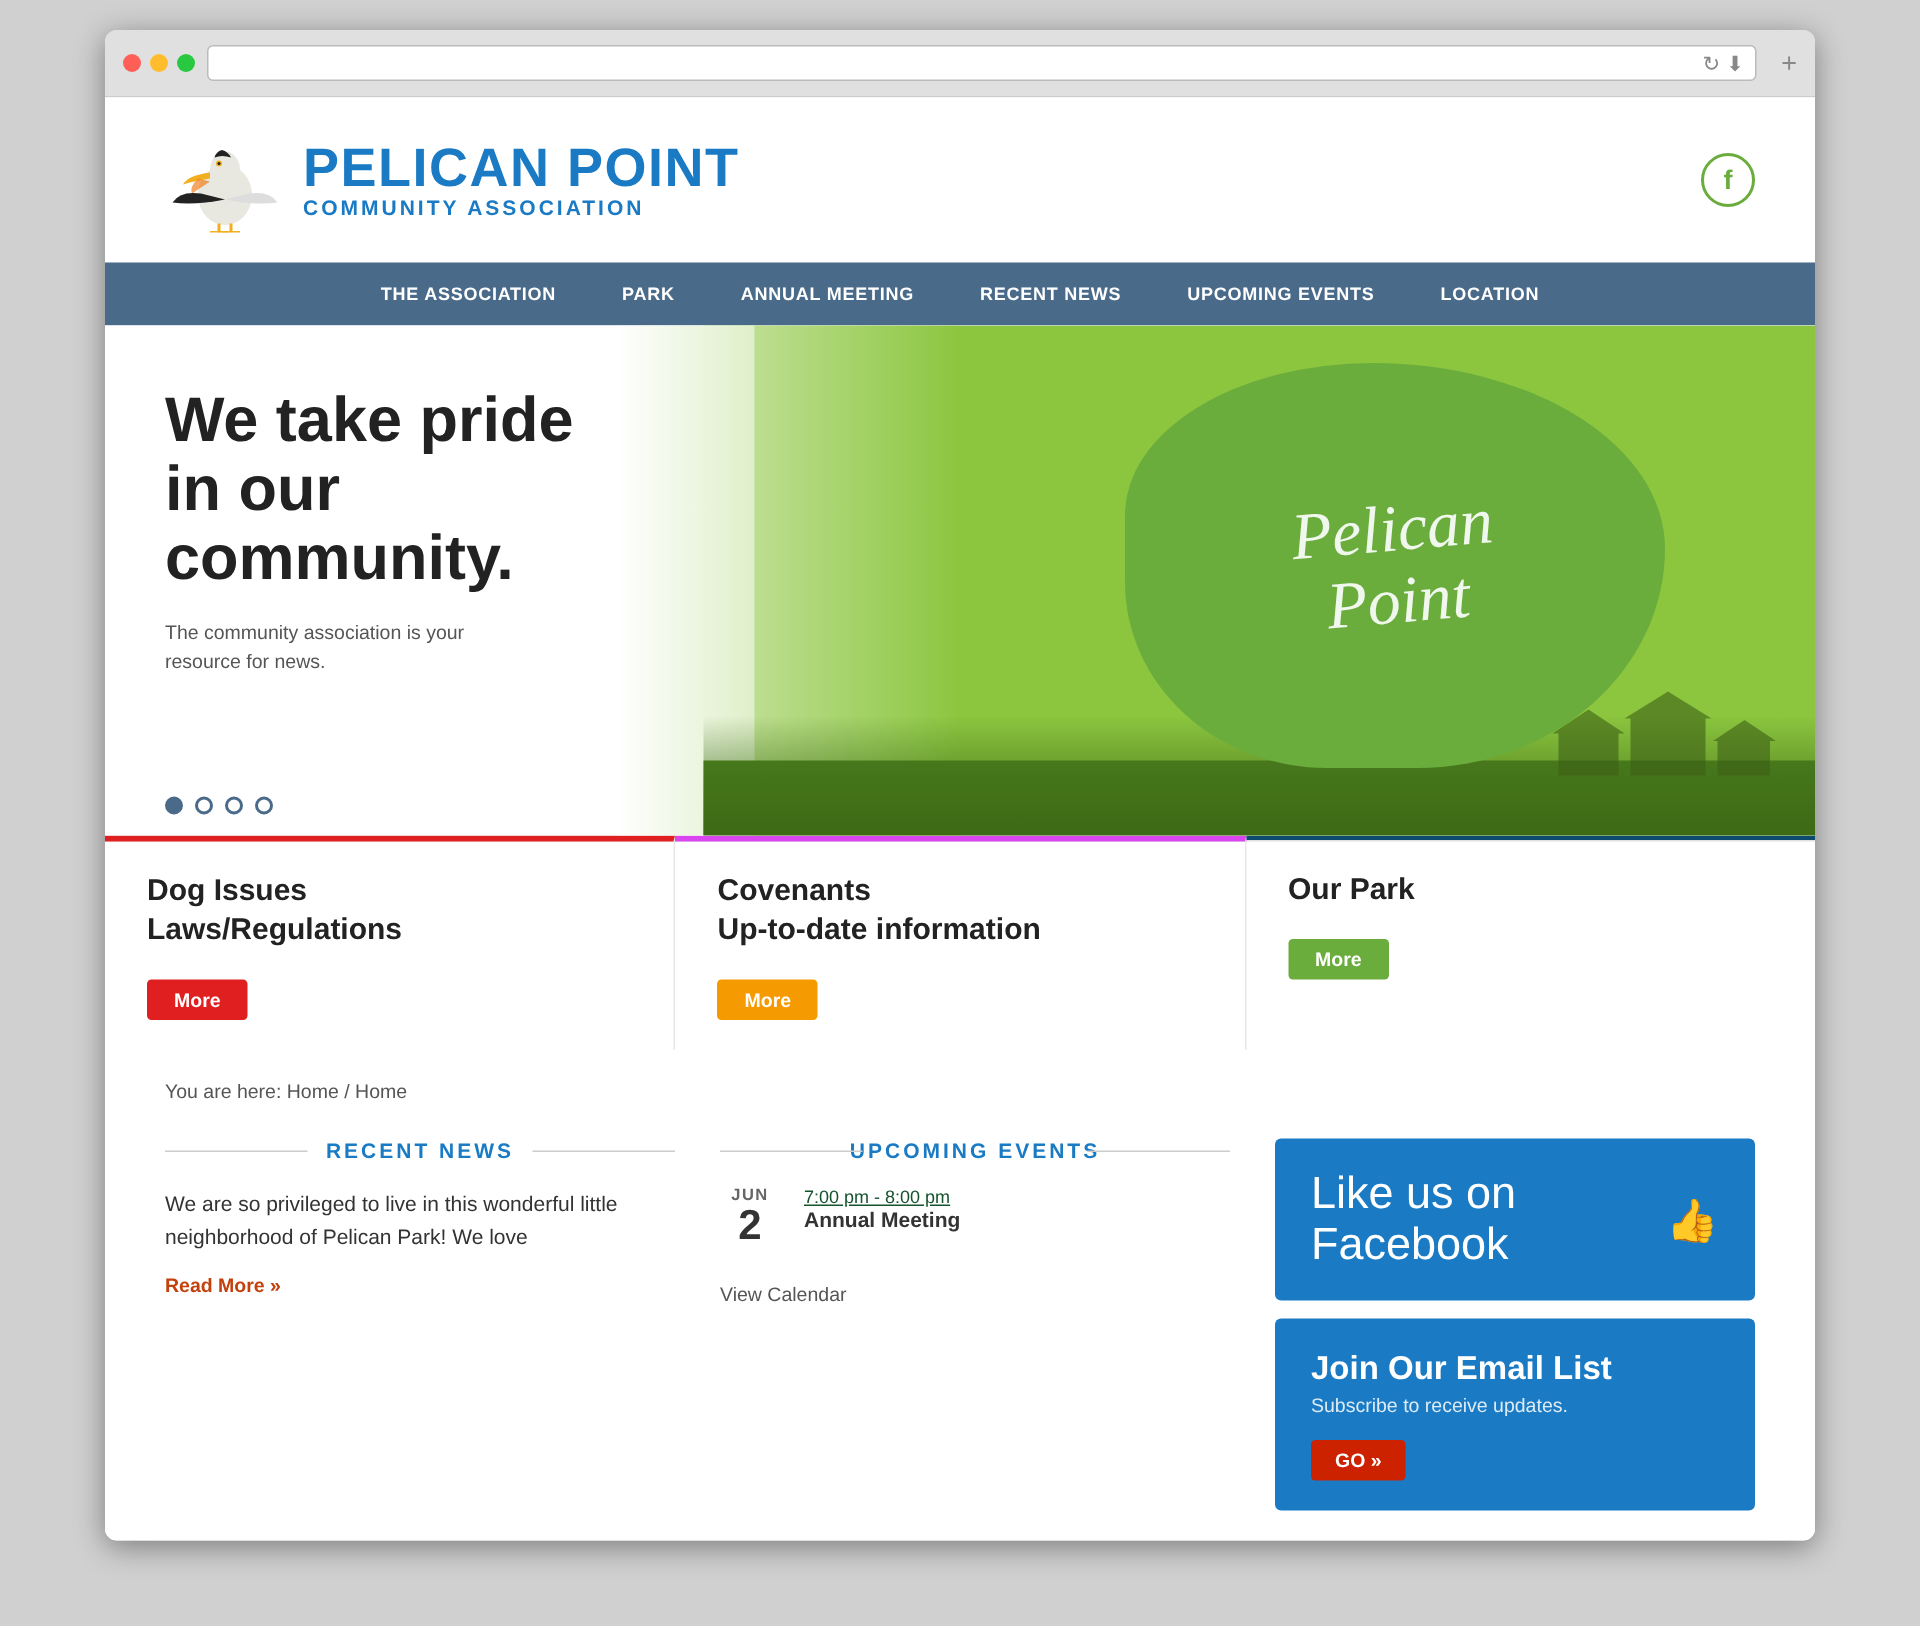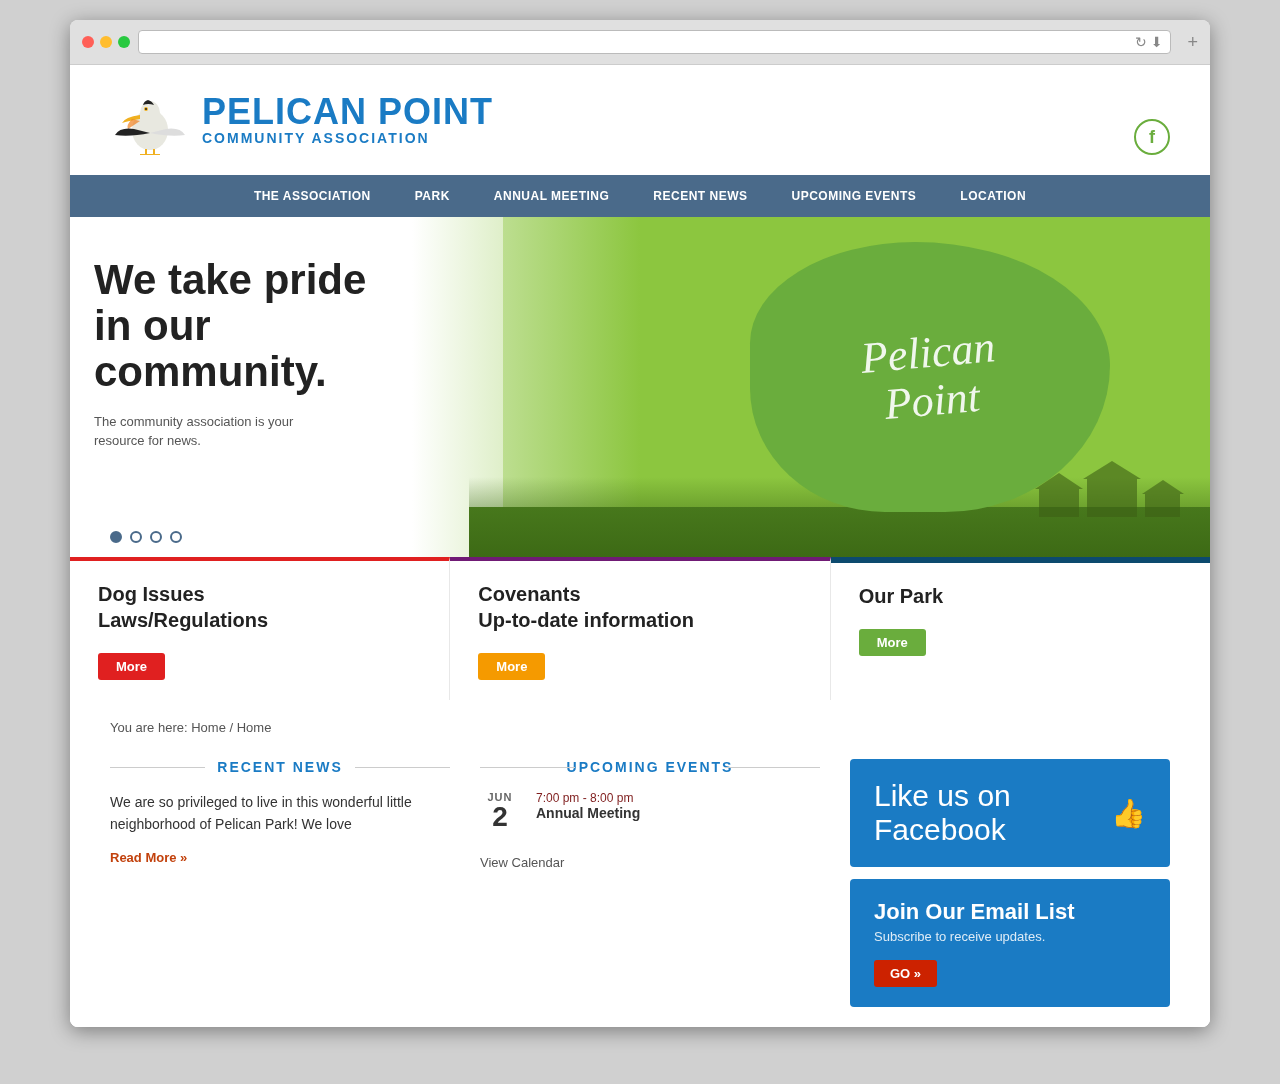--- a/index.html
+++ b/index.html
@@ -48,21 +48,21 @@
     .site-wrapper {
       background: white;
       width: 100%;
     }
 
     
     .site-header {
       background: white;
       padding: 20px 40px;
       display: flex;
-      align-items: flex-end;
+      align-items: center;
       justify-content: space-between;
     }
 
     .logo-area { display: flex; align-items: center; gap: 12px; }
 
     .pelican-svg { width: 80px; height: 70px; }
 
     .logo-text { display: flex; flex-direction: column; }
     .logo-main { font-size: 36px; font-weight: 900; color: #1a7bc4; letter-spacing: 1px; line-height: 1; }
     .logo-sub { font-size: 14px; font-weight: 700; color: #1a7bc4; letter-spacing: 2px; }
@@ -148,22 +148,22 @@
     }
 
     .card {
       flex: 1;
       padding: 20px 28px;
       border-right: 1px solid #e8e8e8;
     }
 
     .card:last-child { border-right: none; }
     .card-red { border-top: 4px solid #e02020; margin-top: -4px; }
-    .card-orange { border-top: 4px solid #701a75; margin-top: -4px; }
-    .card-green { border-top: 6px solid #0c4a6e; margin-top: -4px; }
+    .card-orange { border-top: 4px solid #d946ef; margin-top: -4px; }
+    .card-green { border-top: 3px solid #0c4a6e; margin-top: -4px; }
 
     .card-title {
       font-size: 20px;
       font-weight: bold;
       color: #222;
       line-height: 1.3;
       margin-bottom: 20px;
     }
 
     .card-btn {
@@ -268,21 +268,21 @@
     }
 
     .event-day {
       font-size: 28px;
       font-weight: bold;
       color: #333;
       line-height: 1;
     }
 
     .event-info { flex: 1; }
-    .event-time { font-size: 12px; color: #7f1d1d; }
+    .event-time { font-size: 12px; color: #14532d; text-decoration: underline; }
     .event-name { font-size: 14px; font-weight: bold; color: #333; }
 
     .view-calendar {
       font-size: 13px;
       color: #555;
       text-decoration: none;
       display: block;
       margin-top: 24px;
     }
 
@@ -407,21 +407,21 @@
     </nav>
 
     <div class="hero" style="min-height:340px; position:relative; overflow:hidden; background: white;">
 
       <div style="position:absolute; left:0; top:0; width:38%; height:100%; background:white; z-index:1;"></div>
 
       <div style="position:absolute; right:0; top:0; width:65%; height:100%; background:#8cc63f; z-index:0;"></div>
 
       <div style="position:absolute; left:30%; top:0; width:20%; height:100%; background: linear-gradient(to right, white, #8cc63f); z-index:1; opacity:0.7;"></div>
 
-      <div class="hero-content" style="z-index:5; position:absolute; left:24px; top:40px;">
+      <div class="hero-content" style="z-index:5; position:absolute; left:40px; top:40px;">
         <div class="hero-title">We take pride in our community.</div>
         <div class="hero-subtitle">The community association is your resource for news.</div>
       </div>
 
       <div style="position:absolute; right:80px; top:15px; z-index:3; width:400px; height:290px; display:flex; align-items:center; justify-content:center;">
         <div style="width:360px; height:270px; background:#6aad3d; border-radius:55% 65% 55% 45% / 45% 55% 65% 55%; display:flex; align-items:center; justify-content:center; position:relative;">
           <div style="text-align:center; transform:rotate(-5deg);">
             <div style="font-size:44px; font-style:italic; font-family:Georgia,serif; color:rgba(255,255,255,0.9); line-height:1.1;">Pelican</div>
             <div style="font-size:44px; font-style:italic; font-family:Georgia,serif; color:rgba(255,255,255,0.9); line-height:1.1;">Point</div>
           </div>

